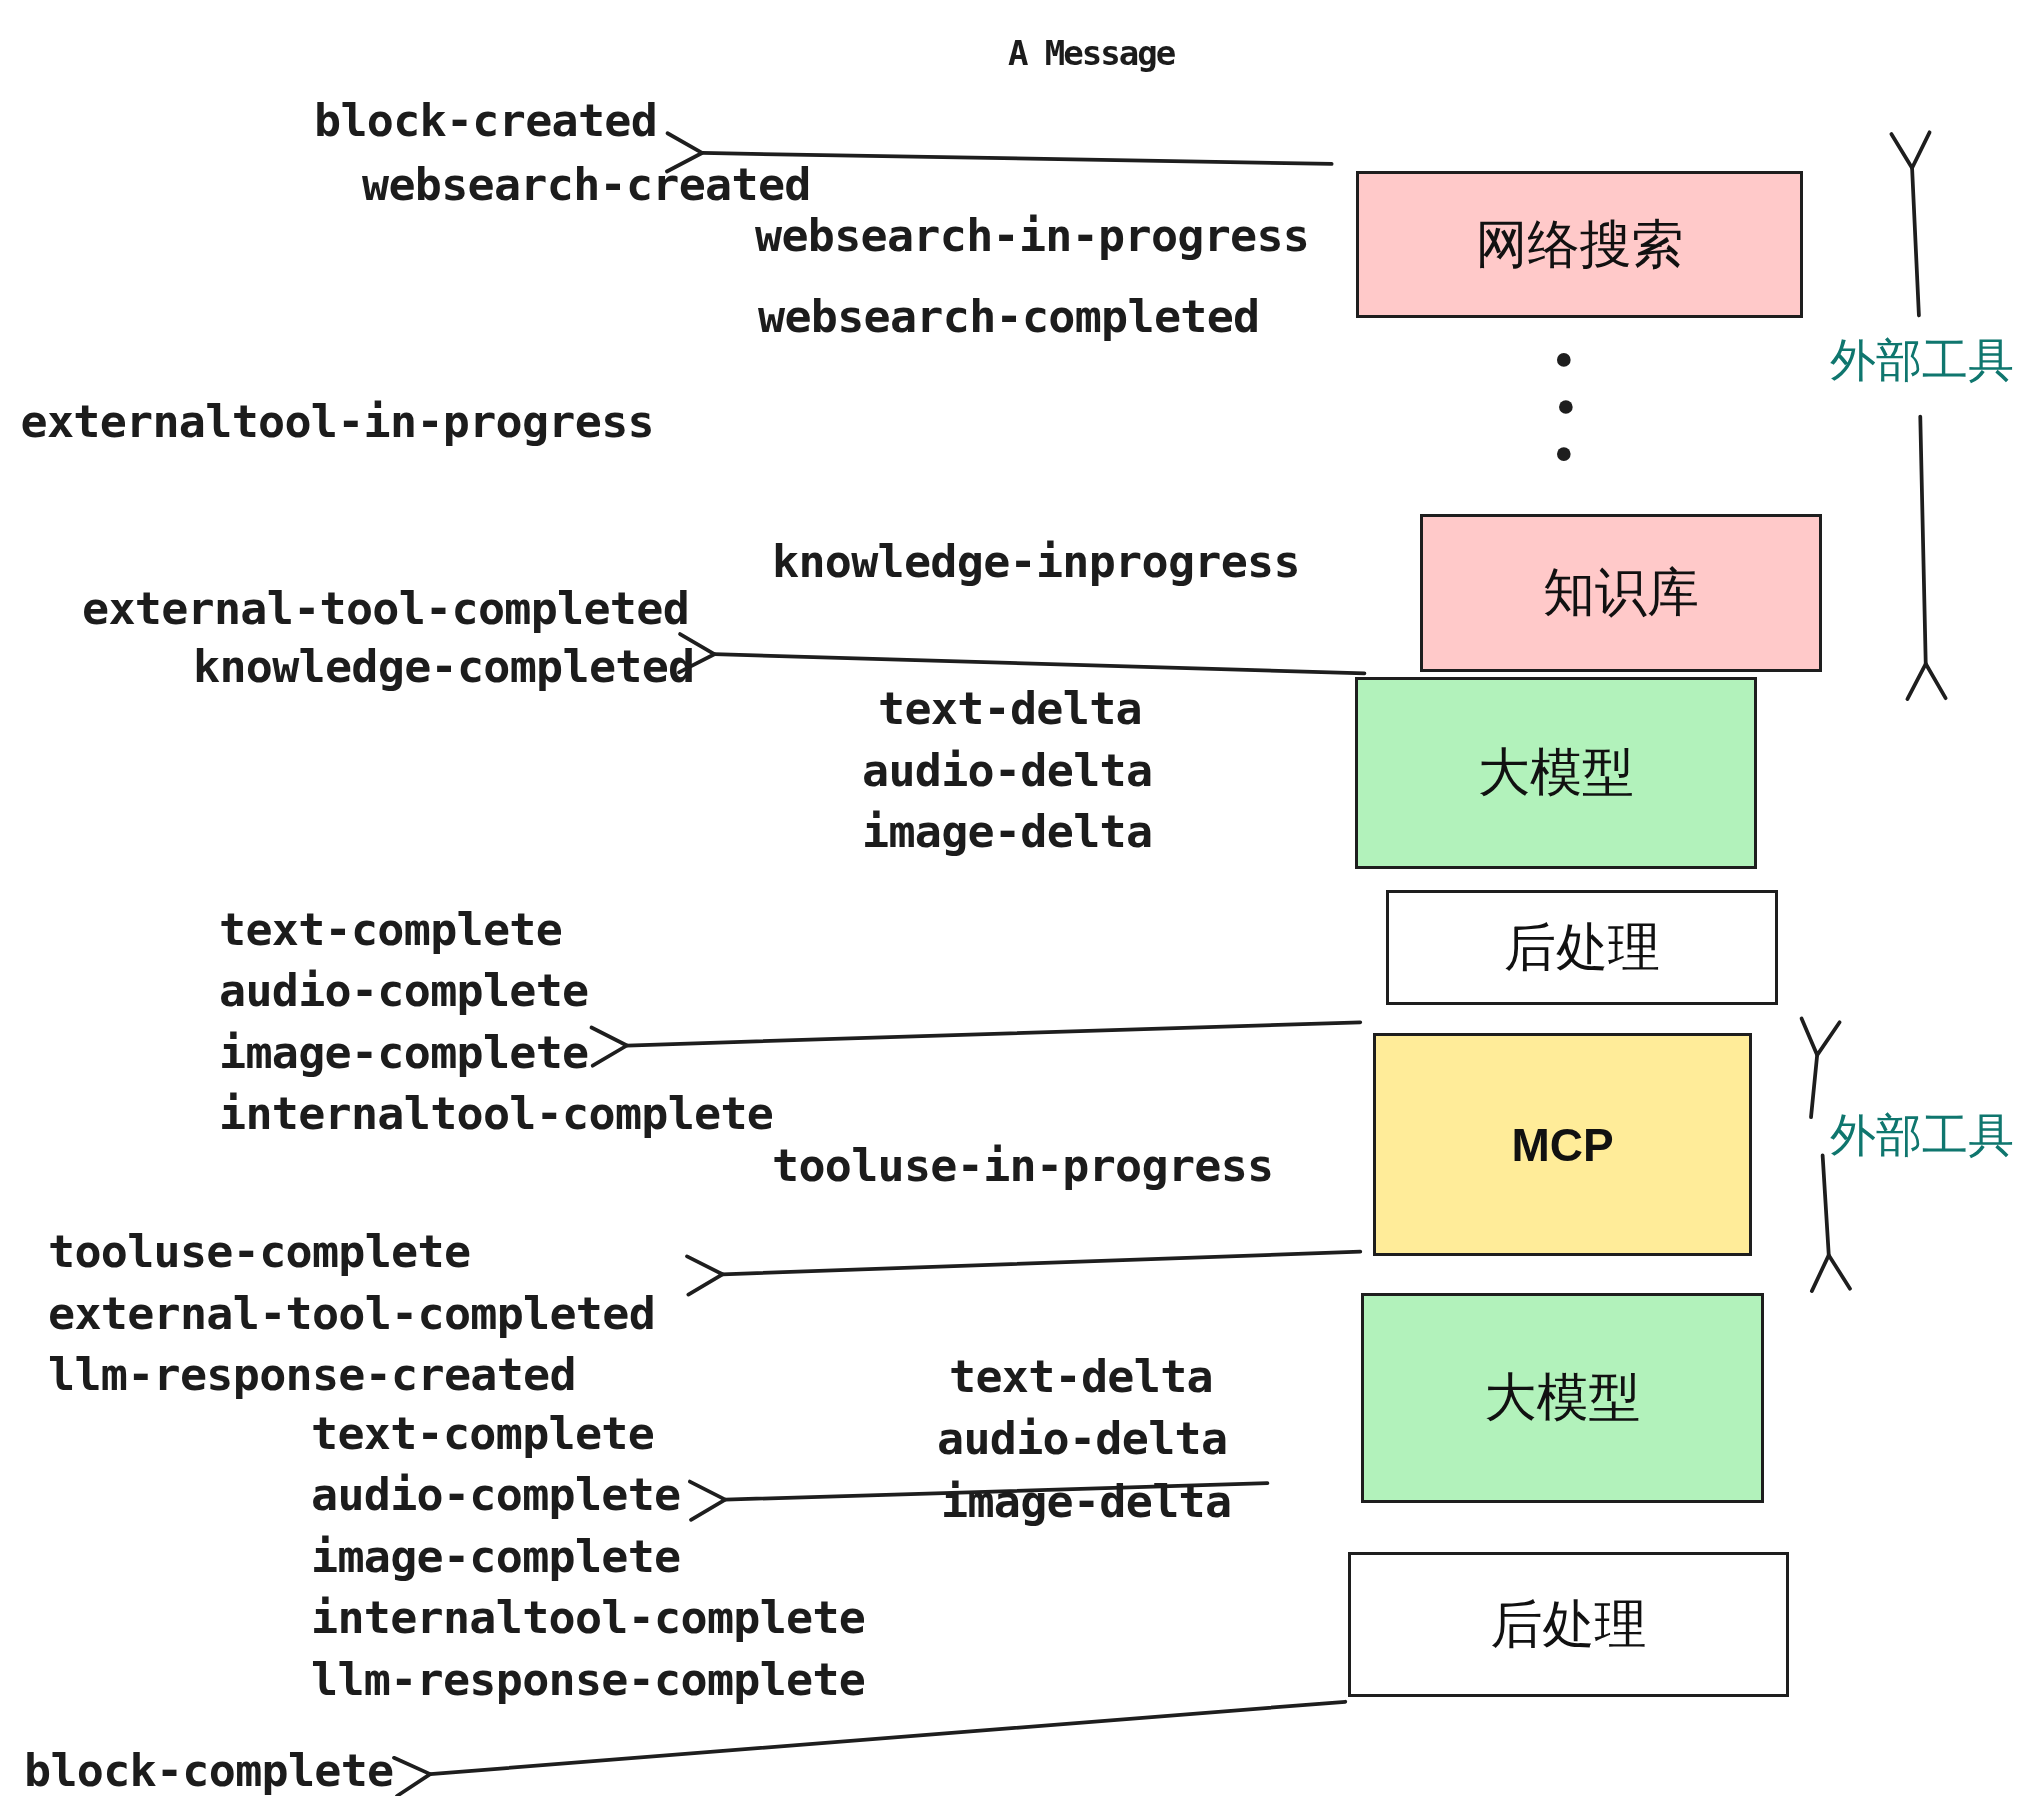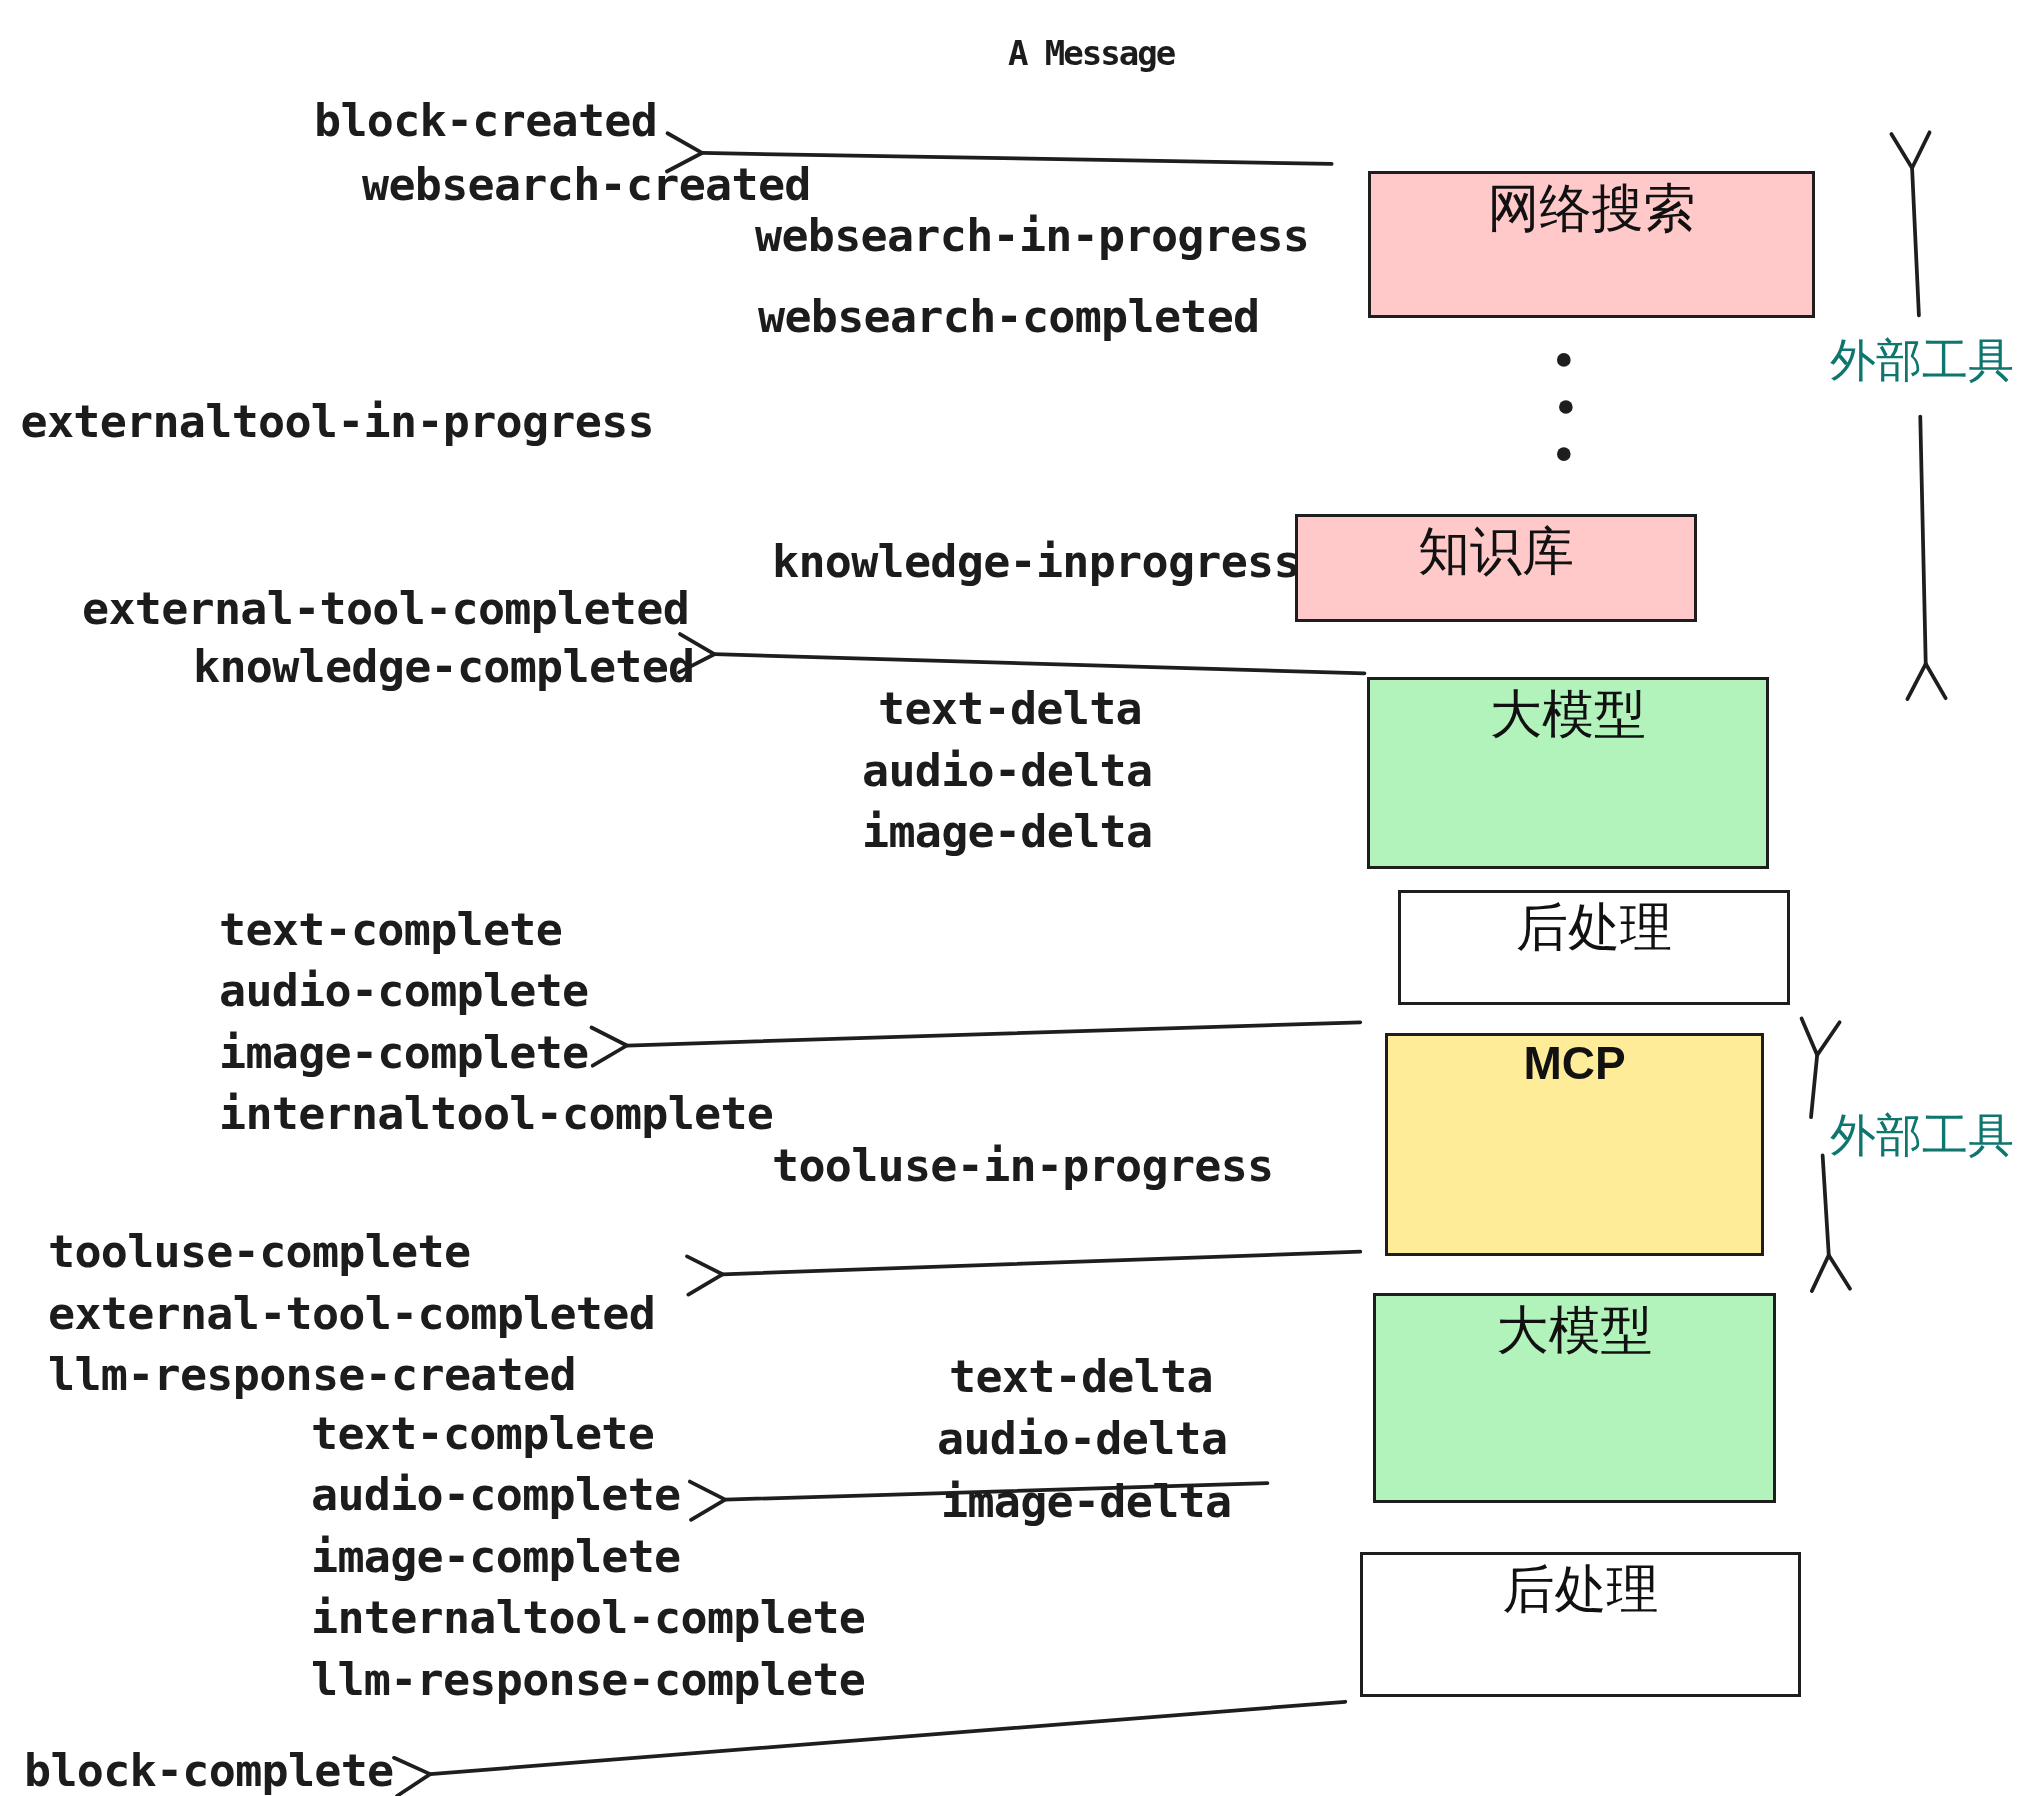--- a/index.html
+++ b/index.html
@@ -20,21 +20,21 @@
   .event{
     position:absolute;transform:translateY(-50%);
     white-space:nowrap;
     font-family:"DejaVu Sans Mono","Liberation Mono",monospace;
     font-weight:600;font-size:45px;letter-spacing:-0.7px;
     color:#1c1c1c;
   }
   .box{
     position:absolute;box-sizing:border-box;
     border:3.4px solid #1e1e1e;
-    display:flex;justify-content:center;margin-left:12px;
+    display:flex;align-items:center;justify-content:center;
   }
   .box .lbl{
     font-family:"DejaVu Sans","Liberation Sans",sans-serif;
     font-weight:500;font-size:52px;color:#111;
     white-space:nowrap;
   }
   .box.mono .lbl{
     font-family:Liberation Sans, sans-serif;
     font-weight:700;font-size:46px;
   }
@@ -74,21 +74,21 @@
         <circle cx="2290" cy="527" r="10" fill="#1e1e1e"></circle>
         <circle cx="2293" cy="596" r="10" fill="#1e1e1e"></circle>
         <circle cx="2290" cy="665" r="10" fill="#1e1e1e"></circle>
       </g>
   </svg>
 
   <div id="boxes">
       <div class="box" style="left: 1356px; top: 171px; width: 447px; height: 147px; background: rgb(255, 201, 201); border-color: rgb(30, 30, 30);">
         <span class="lbl">网络搜索</span>
       </div>
-      <div class="box" style="left: 1283px; top: 514px; width: 402px; height: 108px; background: rgb(255, 201, 201); border-color: rgb(30, 30, 30);">
+      <div class="box" style="left: 1420px; top: 514px; width: 402px; height: 158px; background: rgb(255, 201, 201); border-color: rgb(30, 30, 30);">
         <span class="lbl">知识库</span>
       </div>
       <div class="box" style="left: 1355px; top: 677px; width: 402px; height: 192px; background: rgb(178, 242, 187); border-color: rgb(30, 30, 30);">
         <span class="lbl">大模型</span>
       </div>
       <div class="box" style="left: 1386px; top: 890px; width: 392px; height: 115px; background: rgb(255, 255, 255); border-color: rgb(30, 30, 30);">
         <span class="lbl">后处理</span>
       </div>
       <div class="box mono" style="left: 1373px; top: 1033px; width: 379px; height: 223px; background: rgb(255, 236, 153); border-color: rgb(30, 30, 30);">
         <span class="lbl">MCP</span>

